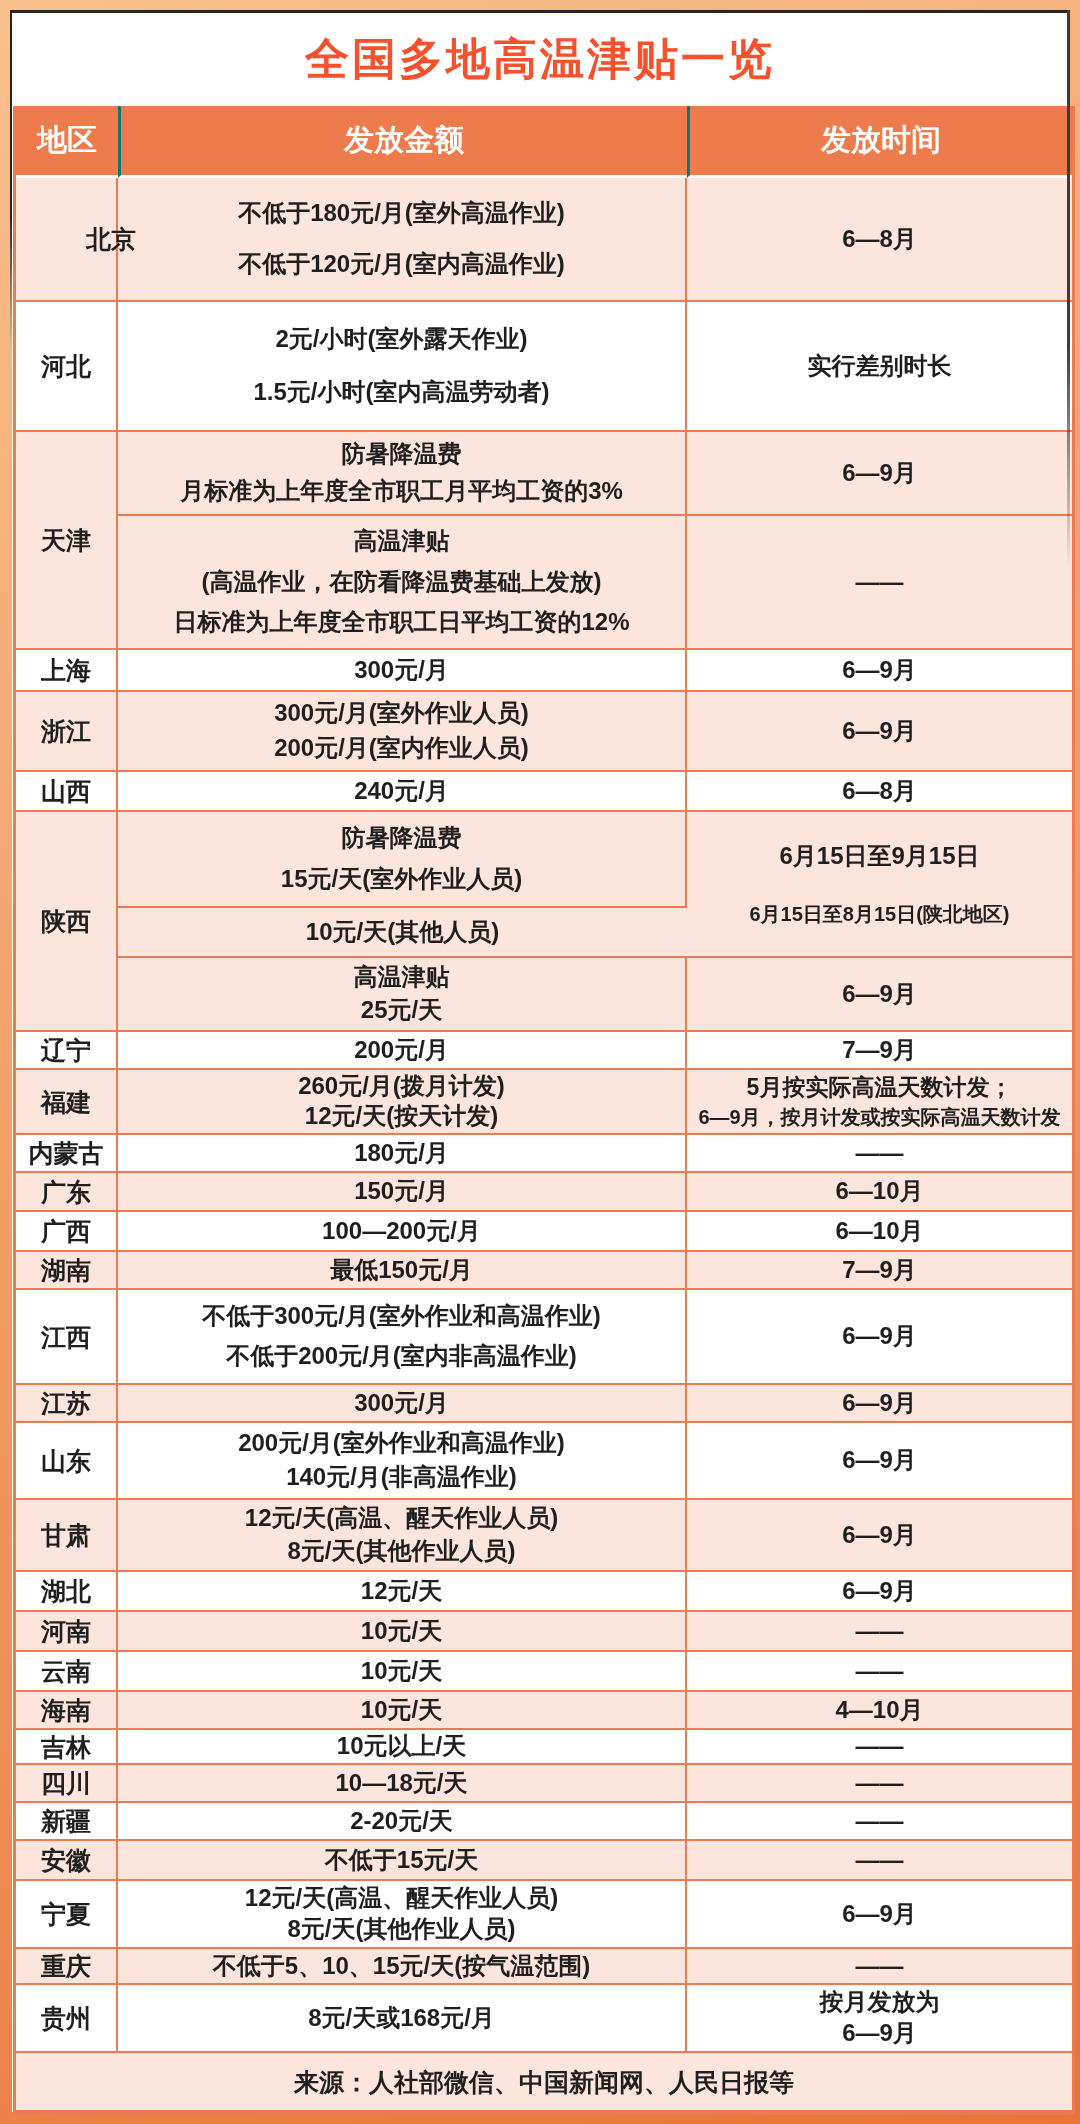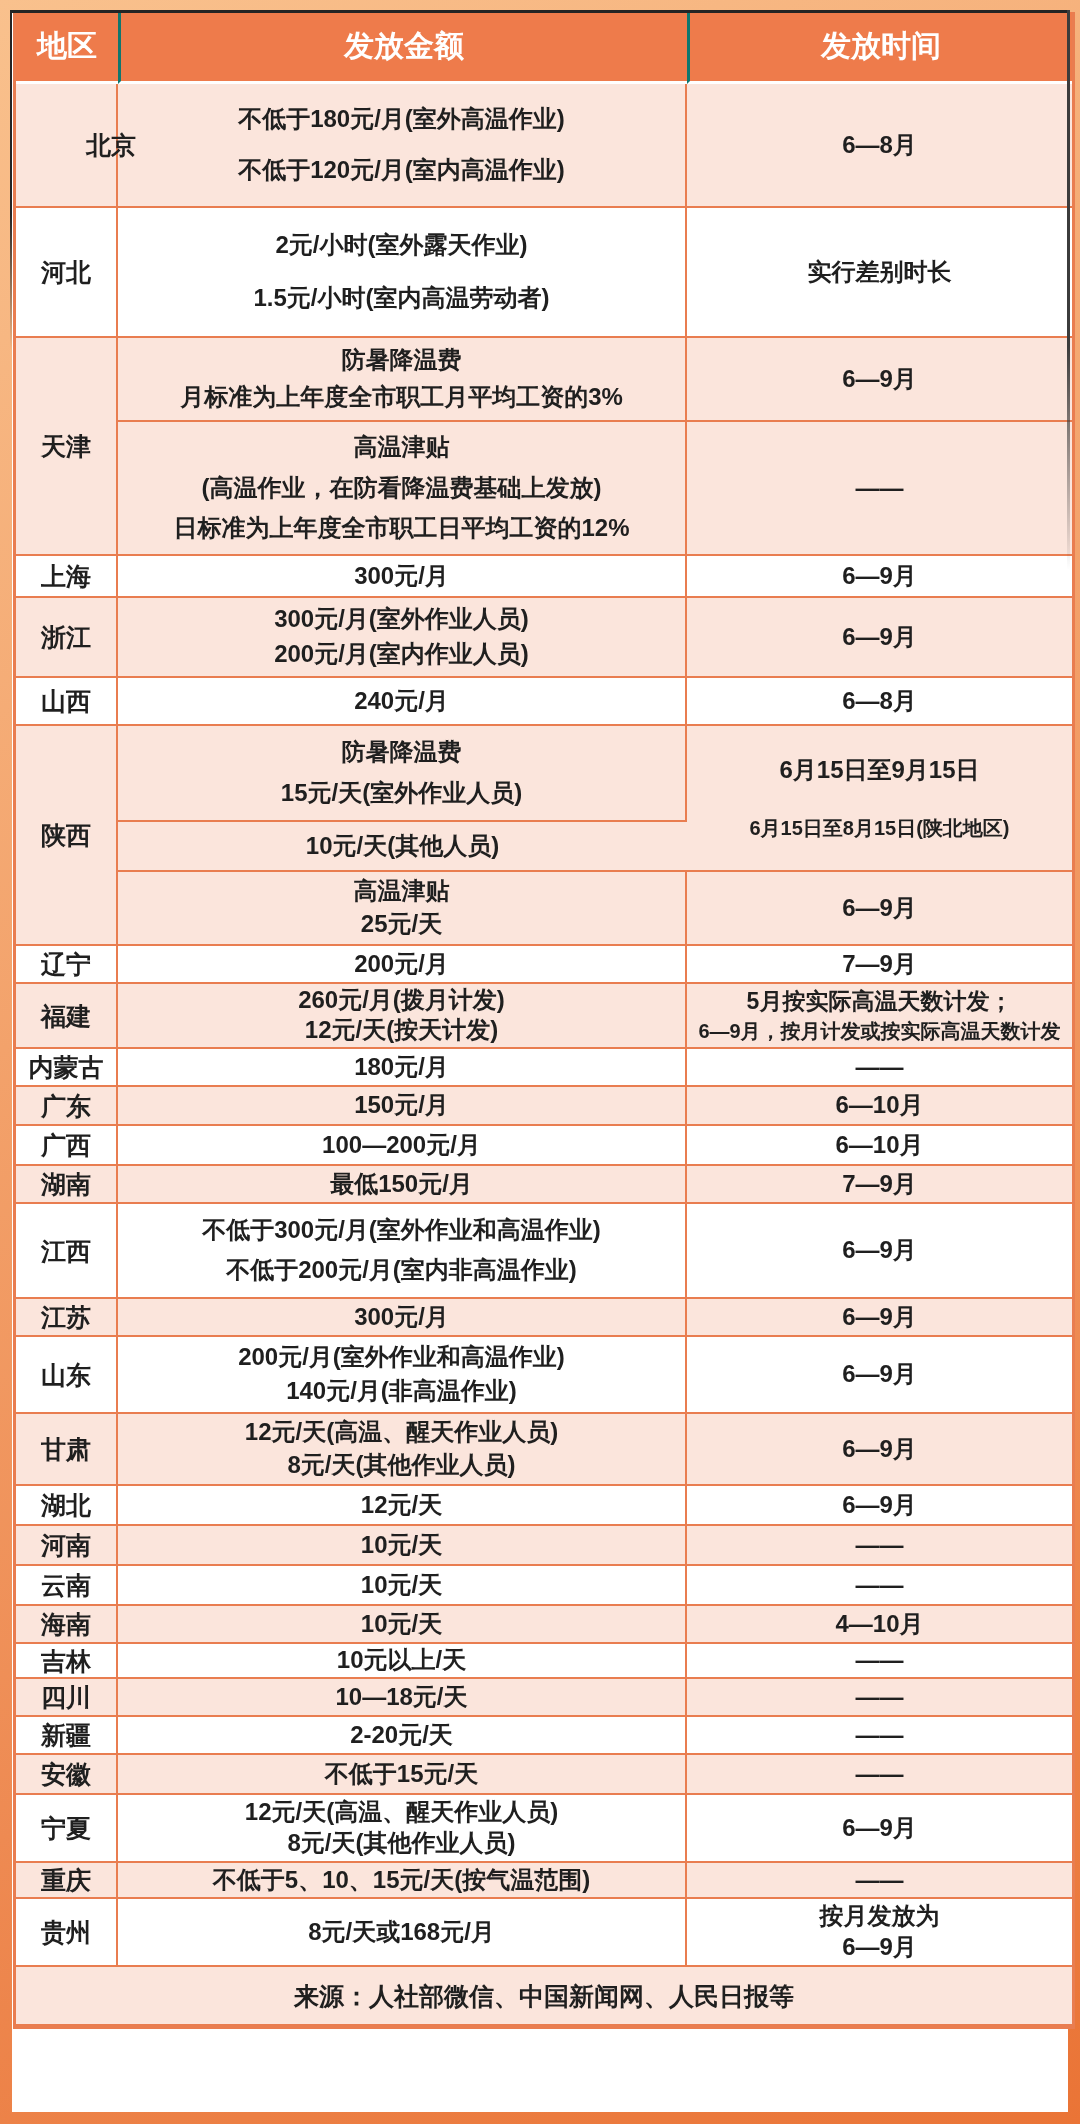--- a/index.html
+++ b/index.html
@@ -68,20 +68,21 @@
 </style>
 </head>
 <body>
 
 <div class="frame">
   <div class="dark-top"></div>
   <div class="dark-left"></div>
   <div class="dark-right"></div>
 
   <div class="card">
+    <div class="title">全国多地高温津贴一览</div>
 
     <table>
       <colgroup>
         <col class="c-region">
           <col class="c-amount">
           <col class="c-time">
       </colgroup>
       <thead>
         <tr>
           <th>地区</th>
@@ -188,21 +189,21 @@
               </div>
             </td>
             <td class="pink">
               <div class="cellflex" style="height: 78px;">
                 <div class="line">6—9月</div>
               </div>
             </td>
           </tr>
           <tr style="height: 40px;">
             <td class="white" rowspan="1">
-              <div class="cellflex" style="height: 46px;">
+              <div class="cellflex" style="height: 38px;">
                 <div class="line region-name">山西</div>
               </div>
             </td>
             <td class="white">
               <div class="cellflex" style="height: 38px;">
                 <div class="line">240元/月</div>
               </div>
             </td>
             <td class="white">
               <div class="cellflex" style="height: 38px;">

